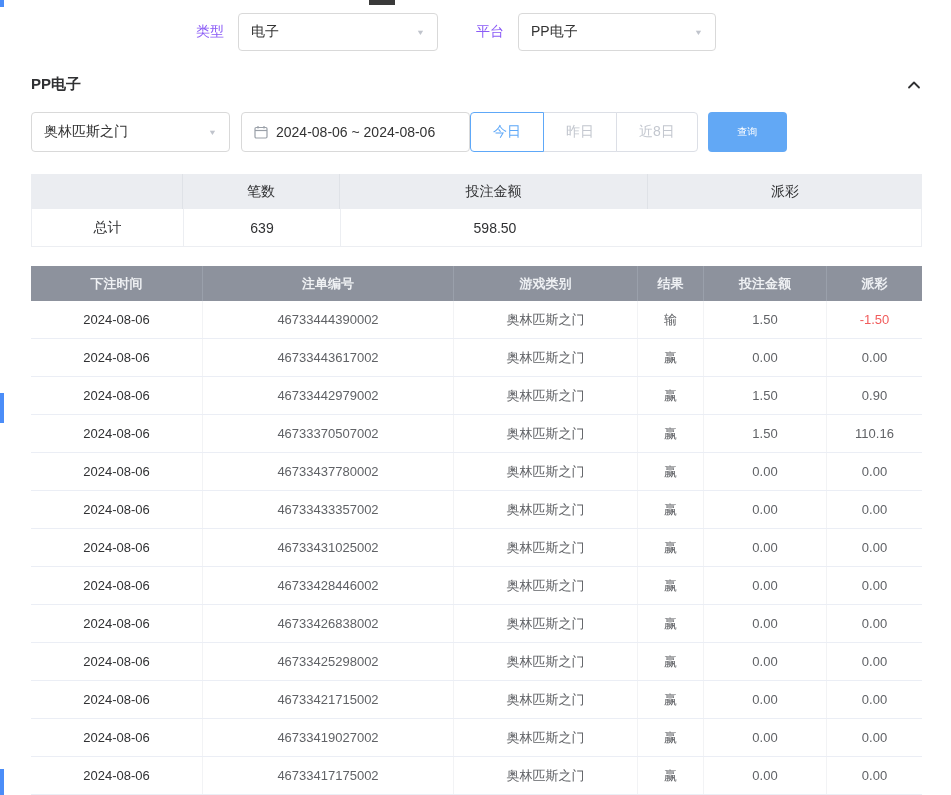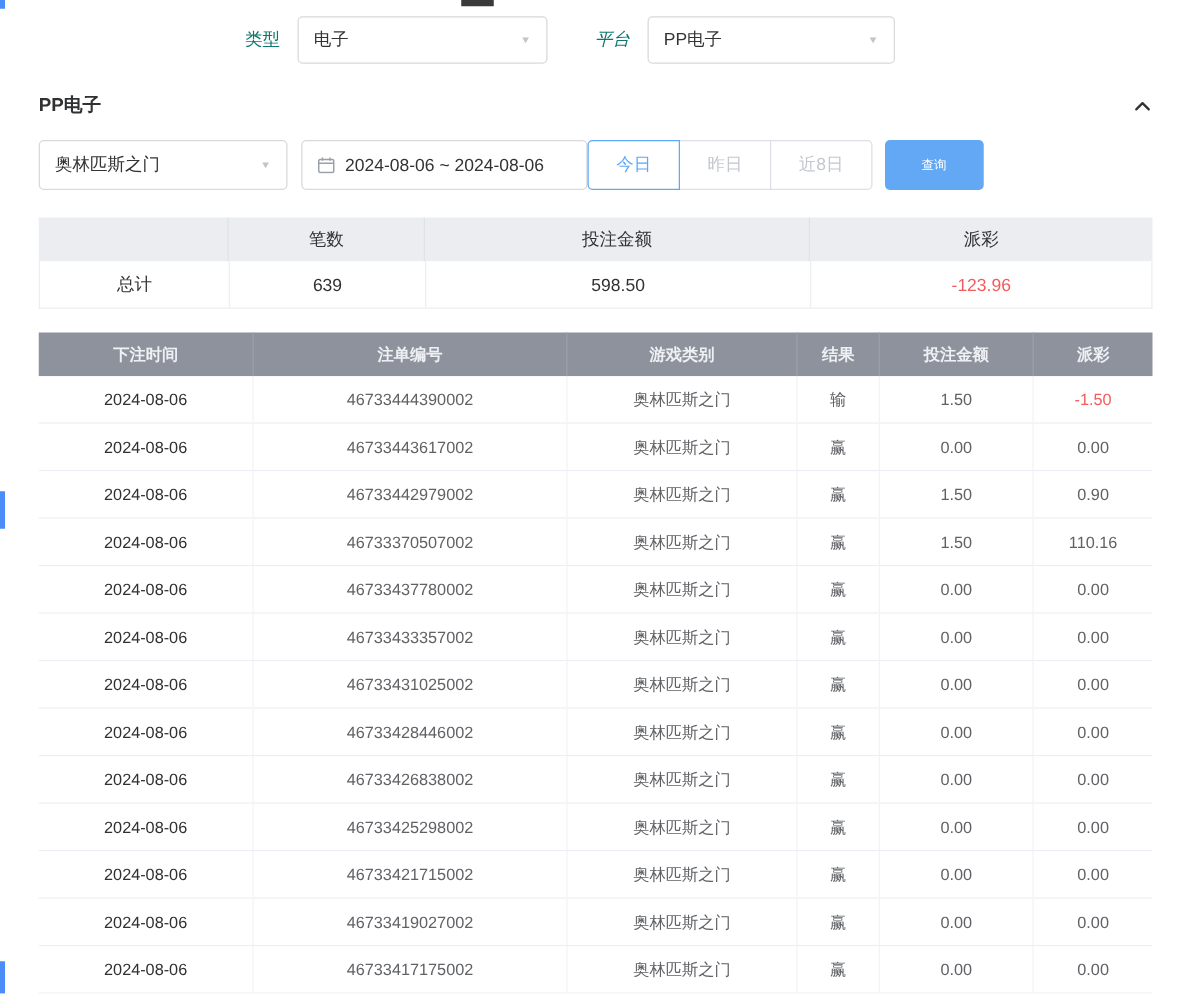--- a/index.html
+++ b/index.html
@@ -9,27 +9,27 @@
 
   
   .top-bar-fragment { position:absolute; left:369px; top:0; width:26px; height:5px; background:#3a3a3a; }
   .edge-blue { position:absolute; left:0; width:4px; background:#4b8df8; }
   .edge-blue.e1 { top:0; height:7px; }
   .edge-blue.e2 { top:393px; height:30px; }
   .edge-blue.e3 { top:769px; height:26px; }
 
   
   .top-controls { display:flex; align-items:center; margin:12px 0 0 196px; height:40px; }
-  .ctl-label { font-size:14px; color:#0f766e; margin-right:14px; }
+  .ctl-label { font-size:14px; color:#8b5cf6; margin-right:14px; }
   .select-box { display:flex; align-items:center; justify-content:space-between;
     border:1px solid #d9d9d9; border-radius:4px; height:38px; padding:0 12px;
     font-size:14px; color:#333; background:#fff; cursor:pointer; }
   .select-box .caret { color:#c0c4cc; font-size:9px; transform:scaleY(.85); margin-left:8px; }
   .w200 { width:200px; } .w198 { width:198px; } .w199 { width:199px; }
-  .gap38 { margin-left:38px;font-style:italic; }
+  .gap38 { margin-left:38px; }
 
   
   .section-header { display:flex; align-items:center; justify-content:space-between;
     width:891px; margin:23px 0 0 31px; }
   .section-title { font-size:15px; font-weight:bold; color:#303133; }
   .collapse-btn { cursor:pointer; display:flex; align-items:center; }
 
   
   .filter-bar { display:flex; align-items:center; margin:18px 0 0 31px; height:40px; }
   .date-box { display:flex; align-items:center; border:1px solid #d9d9d9; border-radius:4px;
@@ -133,21 +133,20 @@
     <div class="hrow">
       <div class="hcell sc0"></div>
       <div class="hcell sc1">笔数</div>
       <div class="hcell sc2">投注金额</div>
       <div class="hcell sc3">派彩</div>
     </div>
     <div class="brow">
       <div class="bcell sc0">总计</div>
       <div class="bcell sc1">639</div>
       <div class="bcell sc2">598.50</div>
-      <div class="bcell sc3 neg">-123.96</div>
     </div>
   </div>
 
   <div class="bet-table">
     <div class="thead">
       <div class="thcell c0">下注时间</div>
       <div class="thcell c1">注单编号</div>
       <div class="thcell c2">游戏类别</div>
       <div class="thcell c3">结果</div>
       <div class="thcell c4">投注金额</div>

